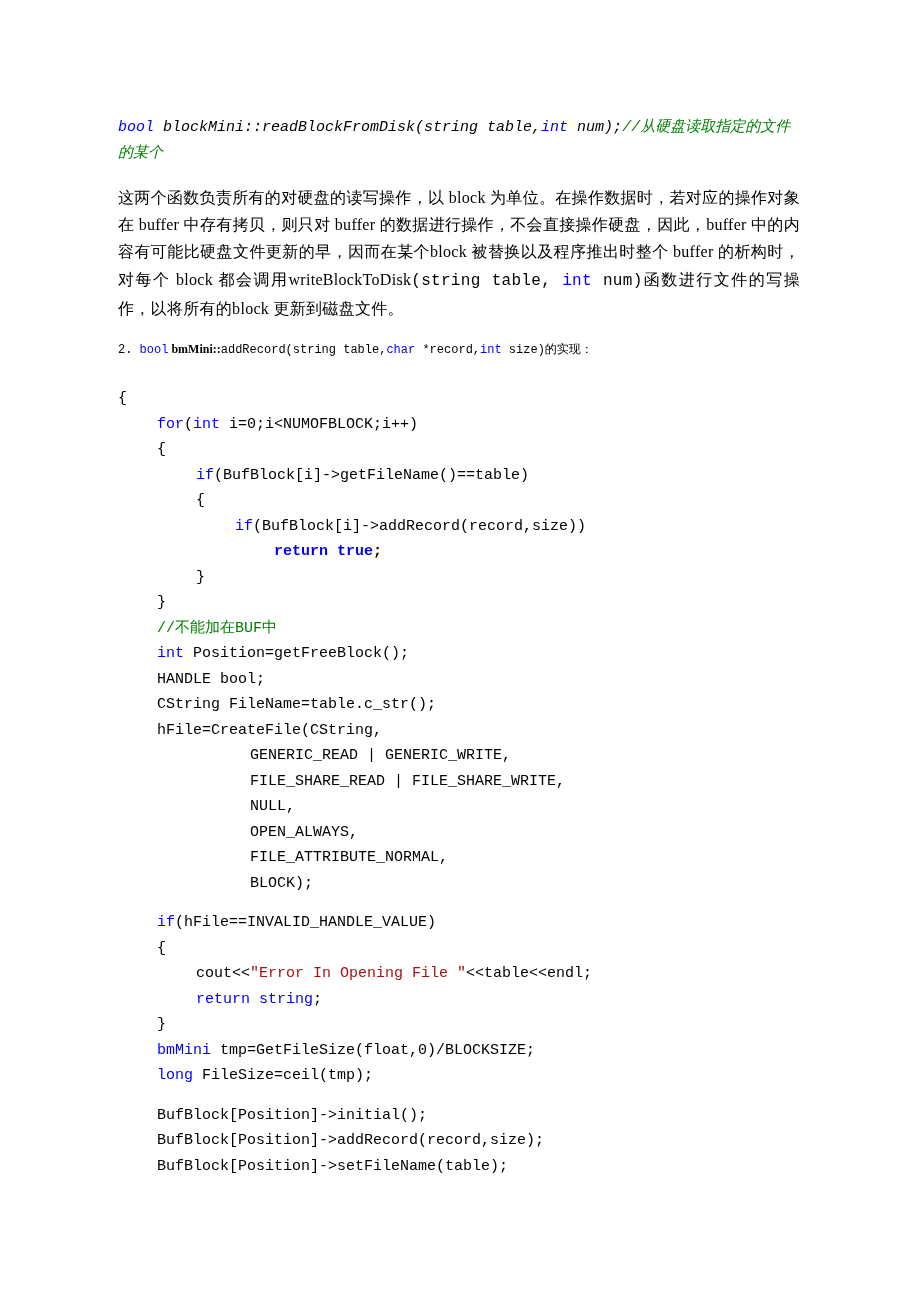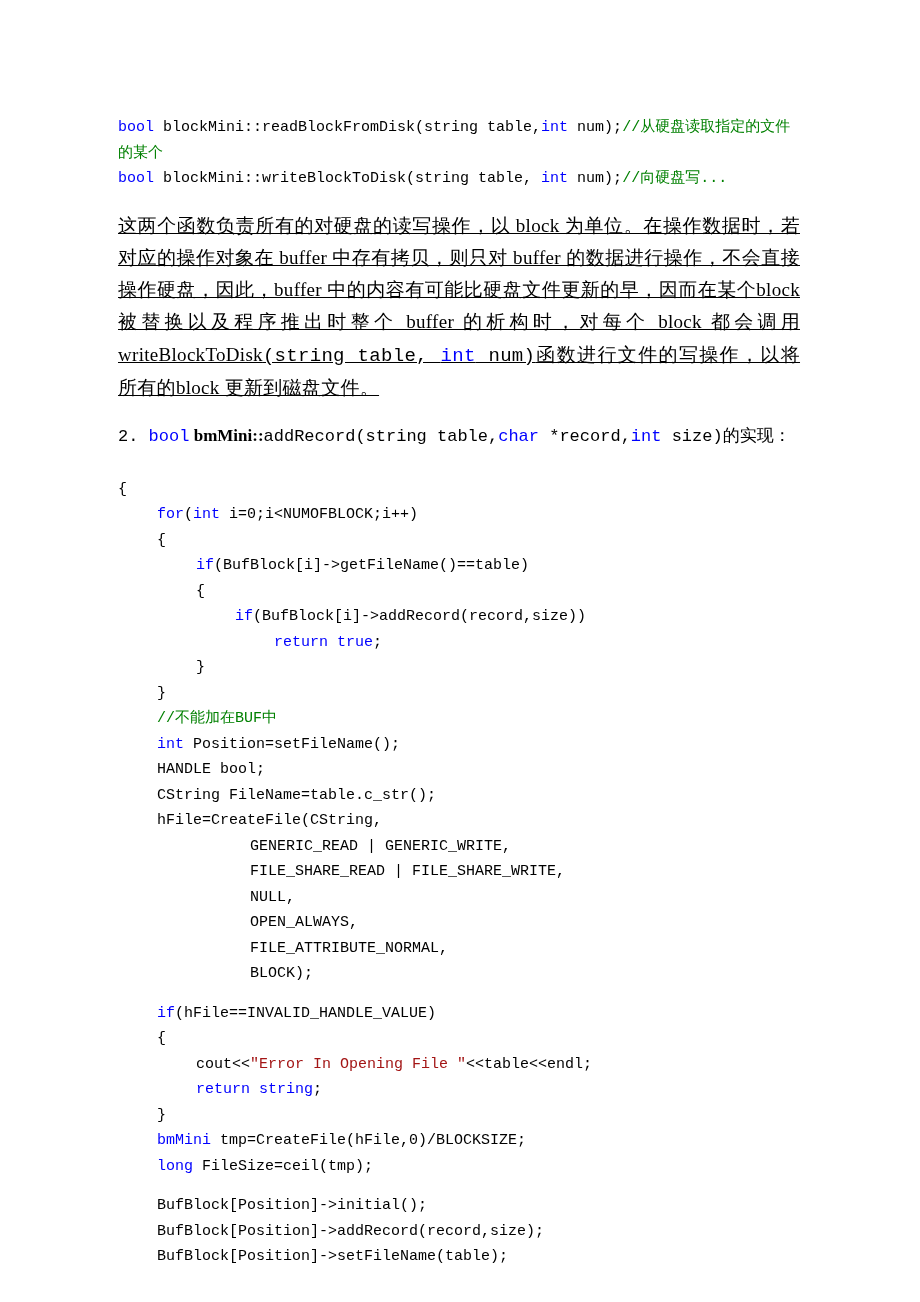--- a/index.html
+++ b/index.html
@@ -22,55 +22,53 @@
     font-family: "SimSun", "NSimSun", "Courier New", monospace;
   }
   .kw-blue { color: #0000ff; }
   .kw-green { color: #008000; }
   .kw-red { color: #a31515; }
   .code-top-block {
     margin-bottom: 18px;
     font-size: 15px;
     line-height: 1.7;
   }
-  .code-top-block .line { white-space: pre-wrap; }
+  .code-top-block .line { white-space: pre-wrap; font-style: italic; }
   .paragraph {
-    font-size: 19px;
+    font-size: 16px;
     line-height: 1.7;
     letter-spacing: 0.3px;
     margin-bottom: 18px;
     text-align: justify;
-    text-decoration: underline;
   }
   .section-head {
-    font-size: 17px;
+    font-size: 12px;
     margin-top: 6px;
   }
   .section-head .num { }
   .section-head .bold { font-weight: bold; font-family: "Times New Roman","SimSun",serif; }
   .code-body {
     font-size: 15px;
     line-height: 1.7;
     white-space: pre;
   }
   .ind1 { padding-left: 2.6em; display:inline-block; }
   .ind2 { padding-left: 5.2em; display:inline-block; }
   .ind3 { padding-left: 7.8em; display:inline-block;text-align:right; }
-  .ind4 { padding-left: 10.4em; display:inline-block; }
+  .ind4 { padding-left: 10.4em; display:inline-block;font-weight:bold; }
   .ind5 { padding-left: 8.8em; display:inline-block; }
   .break { height: 14px; }
 </style>
 </head>
 <body>
 
 <div class="page">
 
   <div class="code-top-block mono">
     <div class="line"><span class="kw-blue">bool</span><span> blockMini::readBlockFromDisk(string table,</span><span class="kw-blue">int</span><span> num);</span><span class="kw-green">//从硬盘读取指定的文件的某个</span></div>
-    <div class="line"><span class="kw-blue">bool</span><span> blockMini::writeBlockToDisk(string table, </span><span class="kw-blue">int</span><span> num);</span><span class="kw-green">//向硬盘写...</span></div>
   </div>
 
   <div class="paragraph">
     <span>这两个函数负责所有的对硬盘的读写操作，以 block 为单位。在操作数据时，若对应的操作对象在 buffer 中存有拷贝，则只对 buffer 的数据进行操作，不会直接操作硬盘，因此，buffer 中的内容有可能比硬盘文件更新的早，因而在某个block 被替换以及程序推出时整个 buffer 的析构时，对每个 block 都会调用writeBlockToDisk</span><span class="mono">(string table, </span><span class="mono kw-blue">int</span><span class="mono"> num)</span><span>函数进行文件的写操作，以将所有的block 更新到磁盘文件。</span>
   </div>
 
   <div class="section-head mono">
     <span class="num">2. </span><span class="kw-blue">bool</span><span class="bold"> bmMini::</span><span>addRecord(string table,</span><span class="kw-blue">char</span><span> *record,</span><span class="kw-blue">int</span><span> size)</span><span>的实现：</span>
   </div>
 
@@ -78,35 +76,35 @@
 <span>{</span>
 <span class="ind1"><span class="kw-blue">for</span><span>(</span><span class="kw-blue">int</span><span> i=0;i&lt;NUMOFBLOCK;i++)</span></span>
 <span class="ind1">{</span>
 <span class="ind2"><span class="kw-blue">if</span><span>(BufBlock[i]-&gt;getFileName()==table)</span></span>
 <span class="ind2">{</span>
 <span class="ind3"><span class="kw-blue">if</span><span>(BufBlock[i]-&gt;addRecord(record,size))</span></span>
 <span class="ind4"><span class="kw-blue">return</span><span class="kw-blue"> true</span><span>;</span></span>
 <span class="ind2">}</span>
 <span class="ind1">}</span>
 <span class="ind1 kw-green">//不能加在BUF中</span>
-<span class="ind1"><span class="kw-blue">int</span><span> Position=setFileName();</span></span>
+<span class="ind1"><span class="kw-blue">int</span><span> Position=getFreeBlock();</span></span>
 <span class="ind1">HANDLE bool;</span>
 <span class="ind1">CString FileName=table.c_str();</span>
 <span class="ind1">hFile=CreateFile(CString,</span>
 <span class="ind5">GENERIC_READ | GENERIC_WRITE,</span>
 <span class="ind5">FILE_SHARE_READ | FILE_SHARE_WRITE,</span>
 <span class="ind5">NULL,</span>
 <span class="ind5">OPEN_ALWAYS,</span>
 <span class="ind5">FILE_ATTRIBUTE_NORMAL,</span>
 <span class="ind5">BLOCK);</span>
 <div class="break"></div><span class="ind1"><span class="kw-blue">if</span><span>(hFile==INVALID_HANDLE_VALUE)</span></span>
 <span class="ind1">{</span>
 <span class="ind2"><span>cout&lt;&lt;</span><span class="kw-red">"Error In Opening File "</span><span>&lt;&lt;table&lt;&lt;endl;</span></span>
 <span class="ind2"><span class="kw-blue">return</span><span class="kw-blue"> string</span><span>;</span></span>
 <span class="ind1">}</span>
-<span class="ind1"><span class="kw-blue">bmMini</span><span> tmp=CreateFile(hFile,0)/BLOCKSIZE;</span></span>
+<span class="ind1"><span class="kw-blue">bmMini</span><span> tmp=GetFileSize(float,0)/BLOCKSIZE;</span></span>
 <span class="ind1"><span class="kw-blue">long</span><span> FileSize=ceil(tmp);</span></span>
 <div class="break"></div><span class="ind1">BufBlock[Position]-&gt;initial();</span>
 <span class="ind1">BufBlock[Position]-&gt;addRecord(record,size);</span>
 <span class="ind1">BufBlock[Position]-&gt;setFileName(table);</span>
   </div>
 
 </div>
 
 </body></html>

